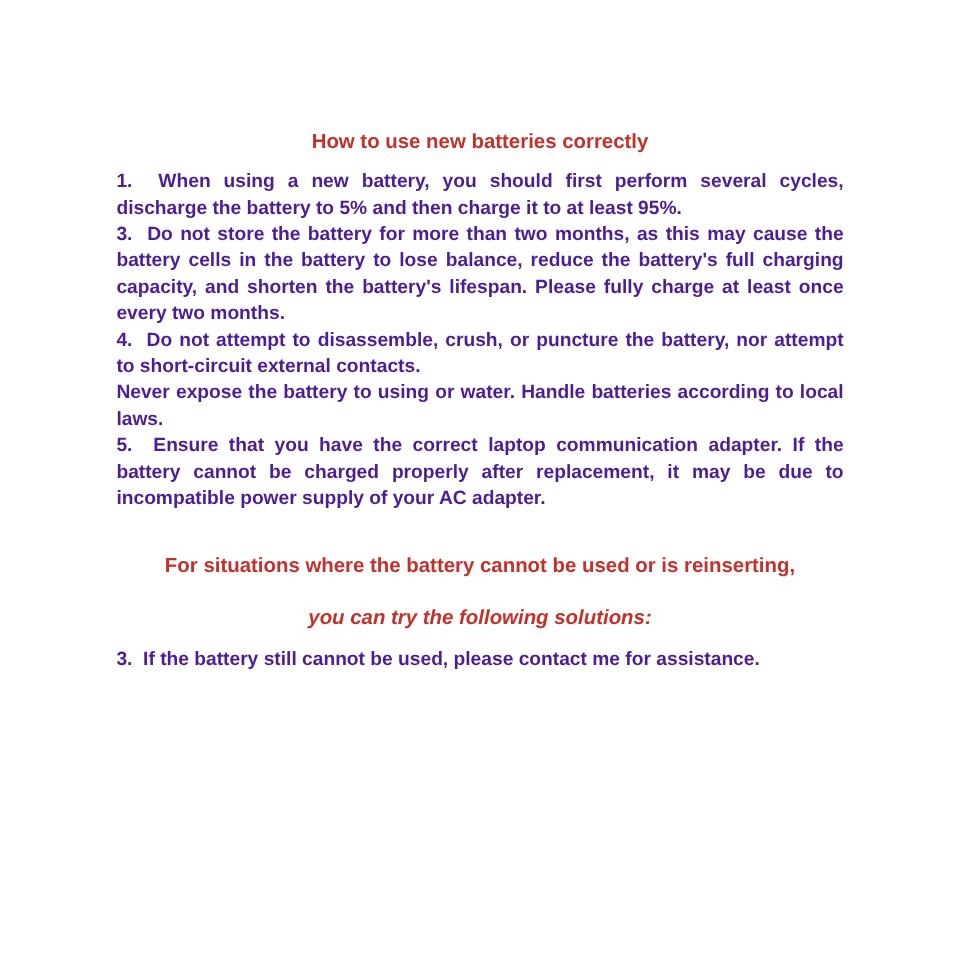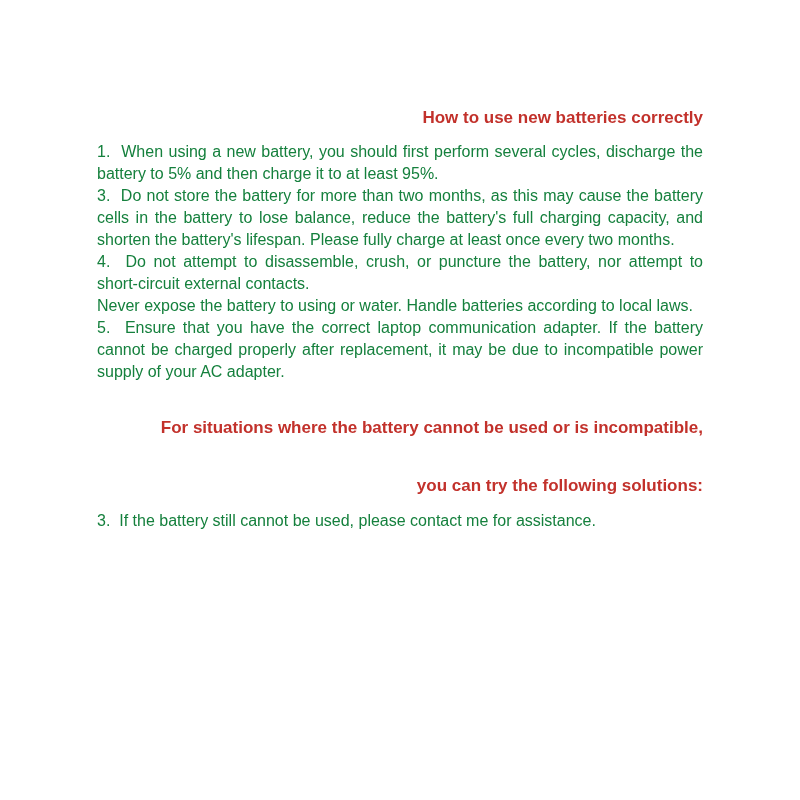--- a/index.html
+++ b/index.html
@@ -17,37 +17,39 @@
   }
   .content {
     margin: 0 97px;
     width: 606px;
   }
   .red-heading {
     color: #c2312b;
     font-weight: bold;
     font-size: 17px;
     line-height: 24px;
-    text-align: right;
+    text-align: center;
     white-space: nowrap;
   }
   .title-1 {
     margin-top: 106px;
   }
   .title-2a {
     margin-top: 33px;
   }
   .title-2b {
-    margin-top: 34px;
+    margin-top: 19px;
+    font-style: italic;
   }
   .body-block {
-    color: #15803d;
+    color: #4c1d95;
     font-size: 16px;
     line-height: 22px;
     text-align: justify;
+    font-weight: bold;
   }
   .body-1 {
     margin-top: 11px;
   }
   .body-2 {
     margin-top: 12px;
   }
   .body-block p {
     margin: 0;
     padding: 0;
@@ -62,21 +64,21 @@
     <div class="red-heading title-1">How to use new batteries correctly</div>
 
     <div class="body-block body-1">
       <p>1.&nbsp; When using a new battery, you should first perform several cycles, discharge the battery to 5% and then charge it to at least 95%.</p>
       <p>3.&nbsp; Do not store the battery for more than two months, as this may cause the battery cells in the battery to lose balance, reduce the battery's full charging capacity, and shorten the battery's lifespan. Please fully charge at least once every two months.</p>
       <p>4.&nbsp; Do not attempt to disassemble, crush, or puncture the battery, nor attempt to short-circuit external contacts.</p>
       <p>Never expose the battery to using or water. Handle batteries according to local laws.</p>
       <p>5.&nbsp; Ensure that you have the correct laptop communication adapter. If the battery cannot be charged properly after replacement, it may be due to incompatible power supply of your AC adapter.</p>
     </div>
 
-    <div class="red-heading title-2a">For situations where the battery cannot be used or is incompatible,</div>
+    <div class="red-heading title-2a">For situations where the battery cannot be used or is reinserting,</div>
 
     <div class="red-heading title-2b">you can try the following solutions:</div>
 
     <div class="body-block body-2">
       <p>3.&nbsp; If the battery still cannot be used, please contact me for assistance.</p>
     </div>
 
   </div>
 </div>
 

